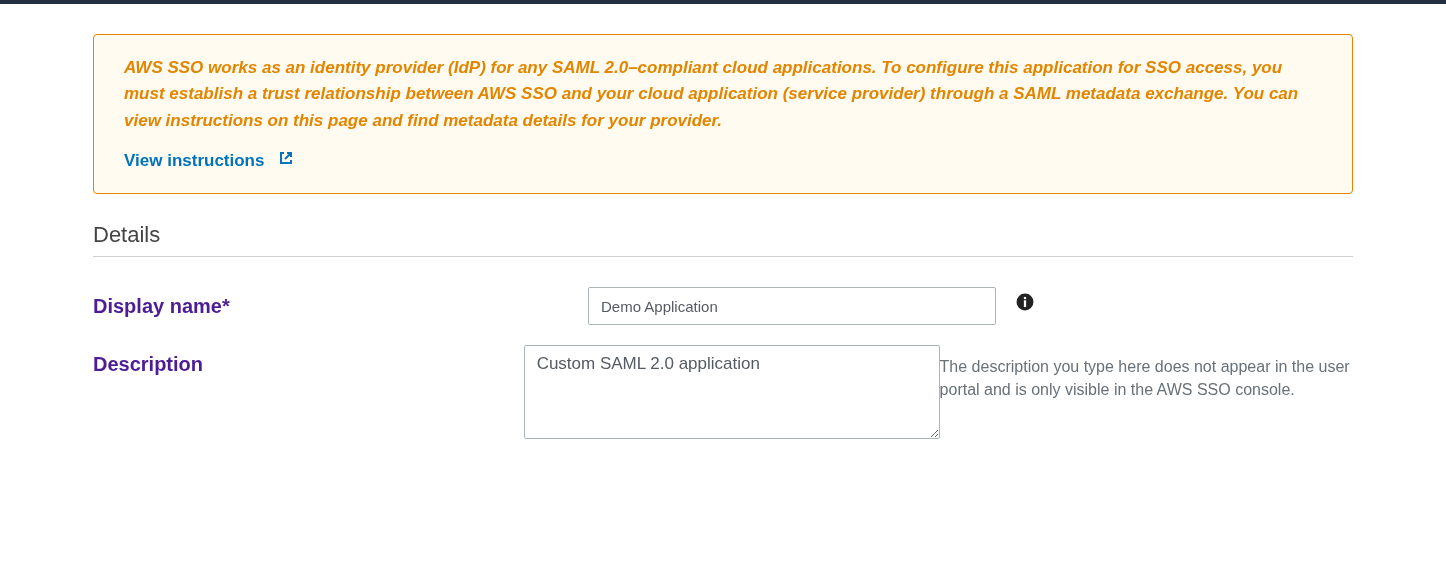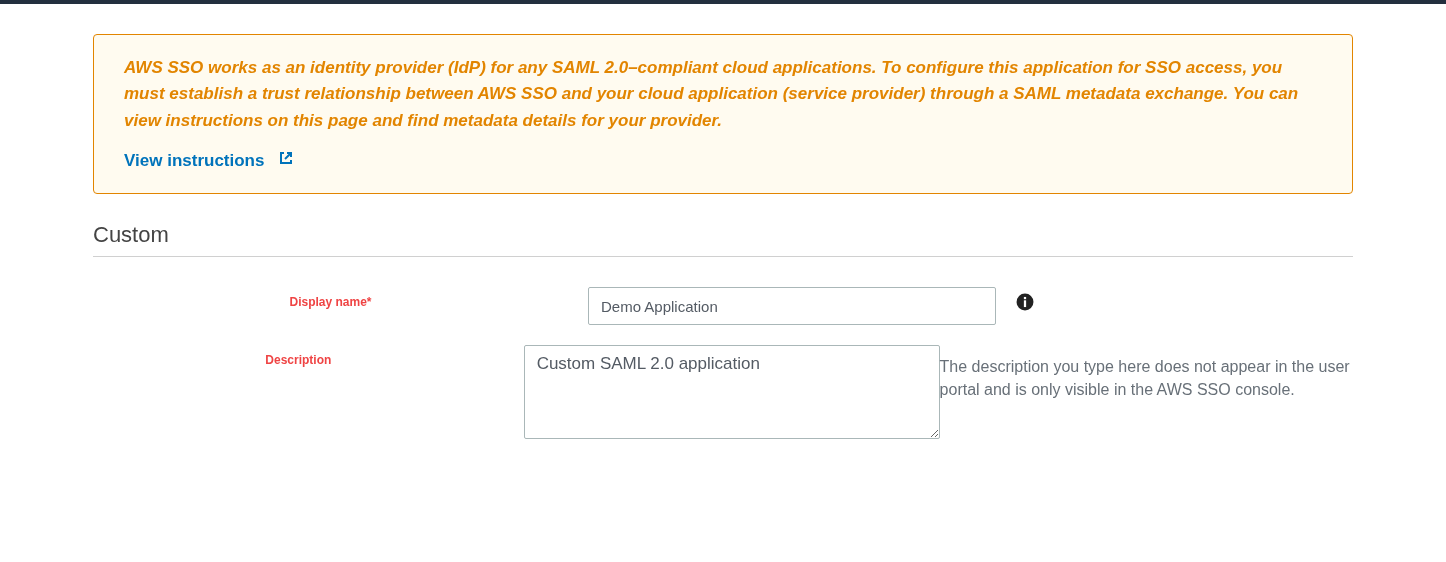--- a/index.html
+++ b/index.html
@@ -60,26 +60,26 @@
       border-bottom: 1px solid #d0d0d0;
       margin-bottom: 30px;
     }
     .form-row {
       display: flex;
       align-items: flex-start;
       margin-bottom: 20px;
     }
     .form-label {
       width: 495px;
-      text-align: center;
+      text-align: left;
       padding-right: 20px;
       padding-top: 8px;
       font-weight: 700;
-      font-size: 12px;
-      color: #ef4444;
+      font-size: 20px;
+      color: #4c1d95;
     }
     .form-field {
       flex: 1;
       display: flex;
       align-items: flex-start;
       gap: 20px;
     }
     .text-input {
       width: 408px;
       height: 38px;
@@ -135,21 +135,21 @@
       <span>
         <svg viewBox="0 0 16 16" fill="none" stroke-width="2">
           <path d="M6 3H3v10h10v-3"></path>
           <path d="M9 3h4v4"></path>
           <path d="M13 3L7 9"></path>
         </svg>
       </span>
     </a>
   </div>
 
-  <h2 class="section-header">Custom</h2>
+  <h2 class="section-header">Details</h2>
 
   <div class="form-row">
     <div class="form-label">Display name*</div>
     <div class="form-field">
       <input type="text" class="text-input" value="Demo Application" style="">
       <span class="info-icon-wrap">
         <svg viewBox="0 0 16 16">
           <circle cx="8" cy="8" r="7.5"></circle>
           <rect x="7" y="6.5" width="2" height="6" fill="#fff"></rect>
           <rect x="7" y="3.5" width="2" height="2" fill="#fff"></rect>

